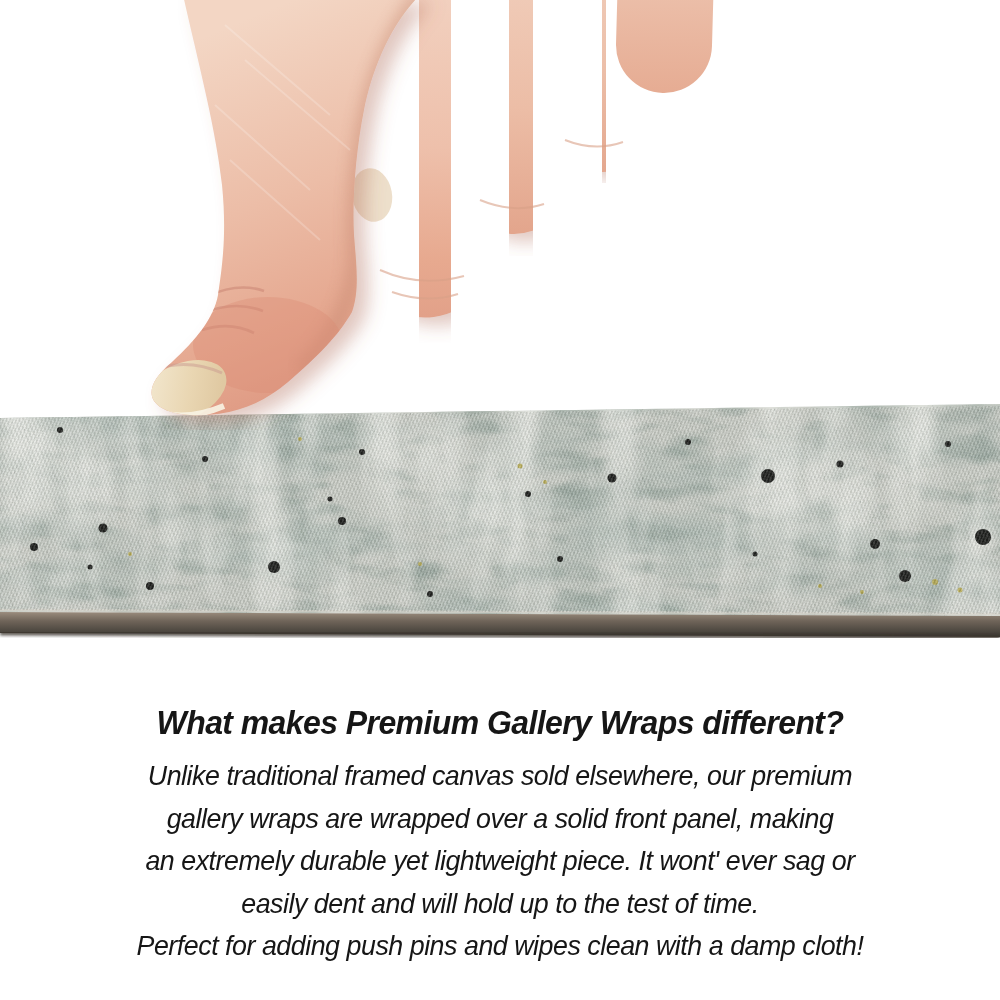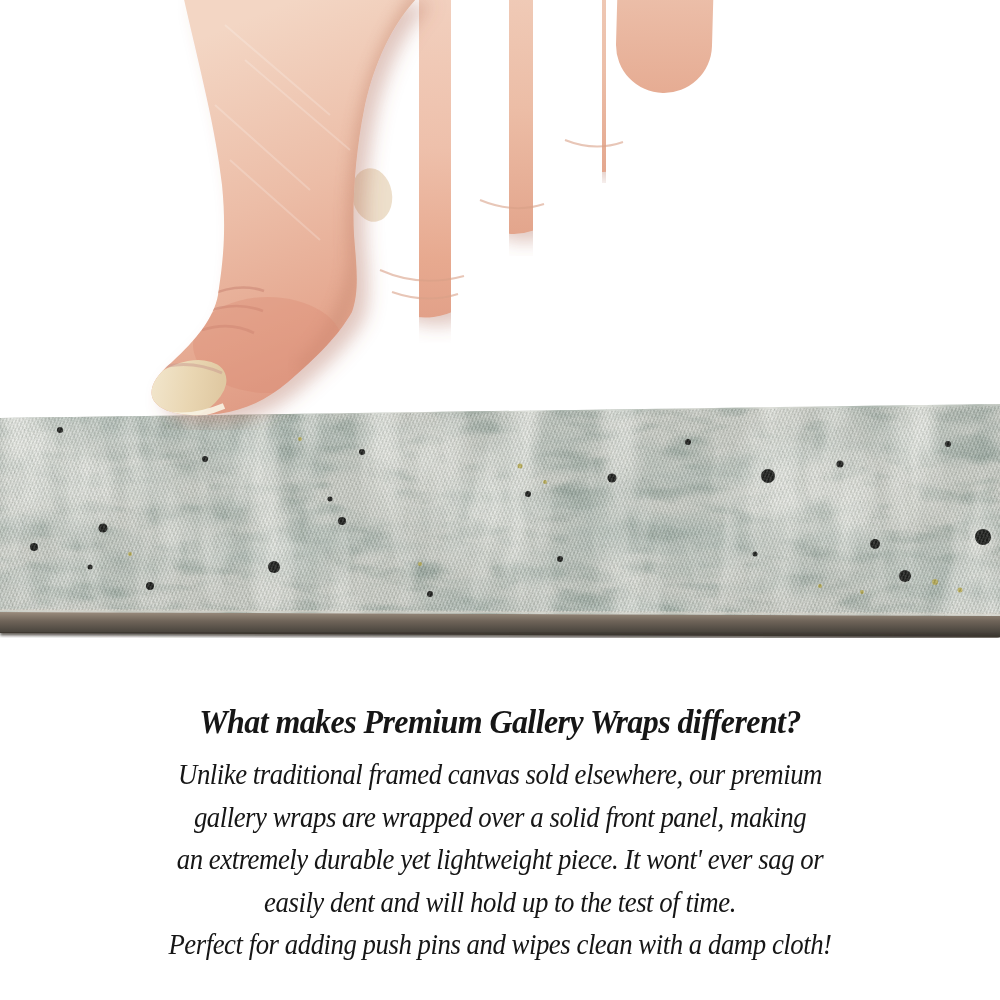--- a/index.html
+++ b/index.html
@@ -1,18 +1,18 @@
 <!DOCTYPE html>
 <html><head>
 <meta charset="utf-8">
 <style>
   html,body{margin:0;padding:0;background:#ffffff;}
   .stage{
     position:relative;width:1000px;height:1000px;background:#ffffff;
-    overflow:hidden;font-family:Liberation Serif, serif;
+    overflow:hidden;font-family:Liberation Sans, sans-serif;
   }
   .hand-layer{position:absolute;top:0;left:0;width:1000px;height:430px;z-index:3;}
   .strip-layer{position:absolute;top:404px;left:0;width:1000px;height:238px;z-index:1;}
   .weave-overlay{
     position:absolute;top:406px;left:0;width:1000px;height:208px;z-index:2;
     background:
       repeating-linear-gradient(112deg, rgba(255,255,255,0.10) 0px 1.5px, rgba(40,45,40,0.08) 1.5px 3px),
       repeating-linear-gradient(68deg, rgba(255,255,255,0.05) 0px 2px, rgba(30,35,30,0.05) 2px 4px);
     clip-path:polygon(0 12px,100% 0,100% 100%,0 calc(100% - 4px));
     pointer-events:none;

